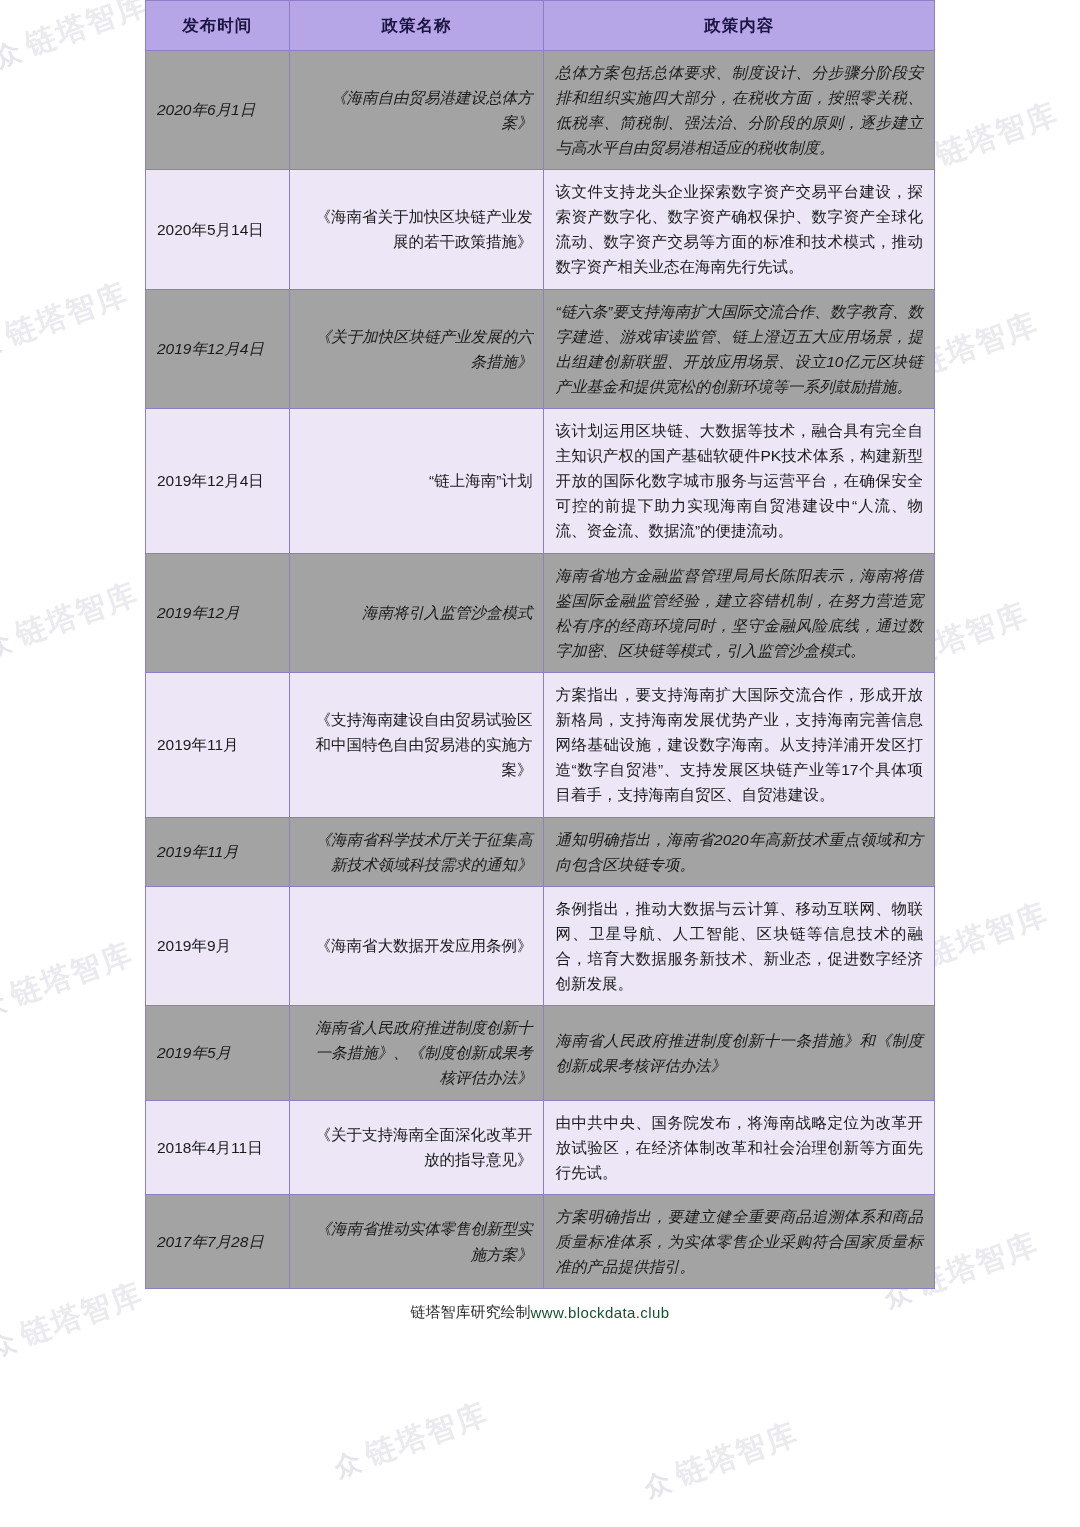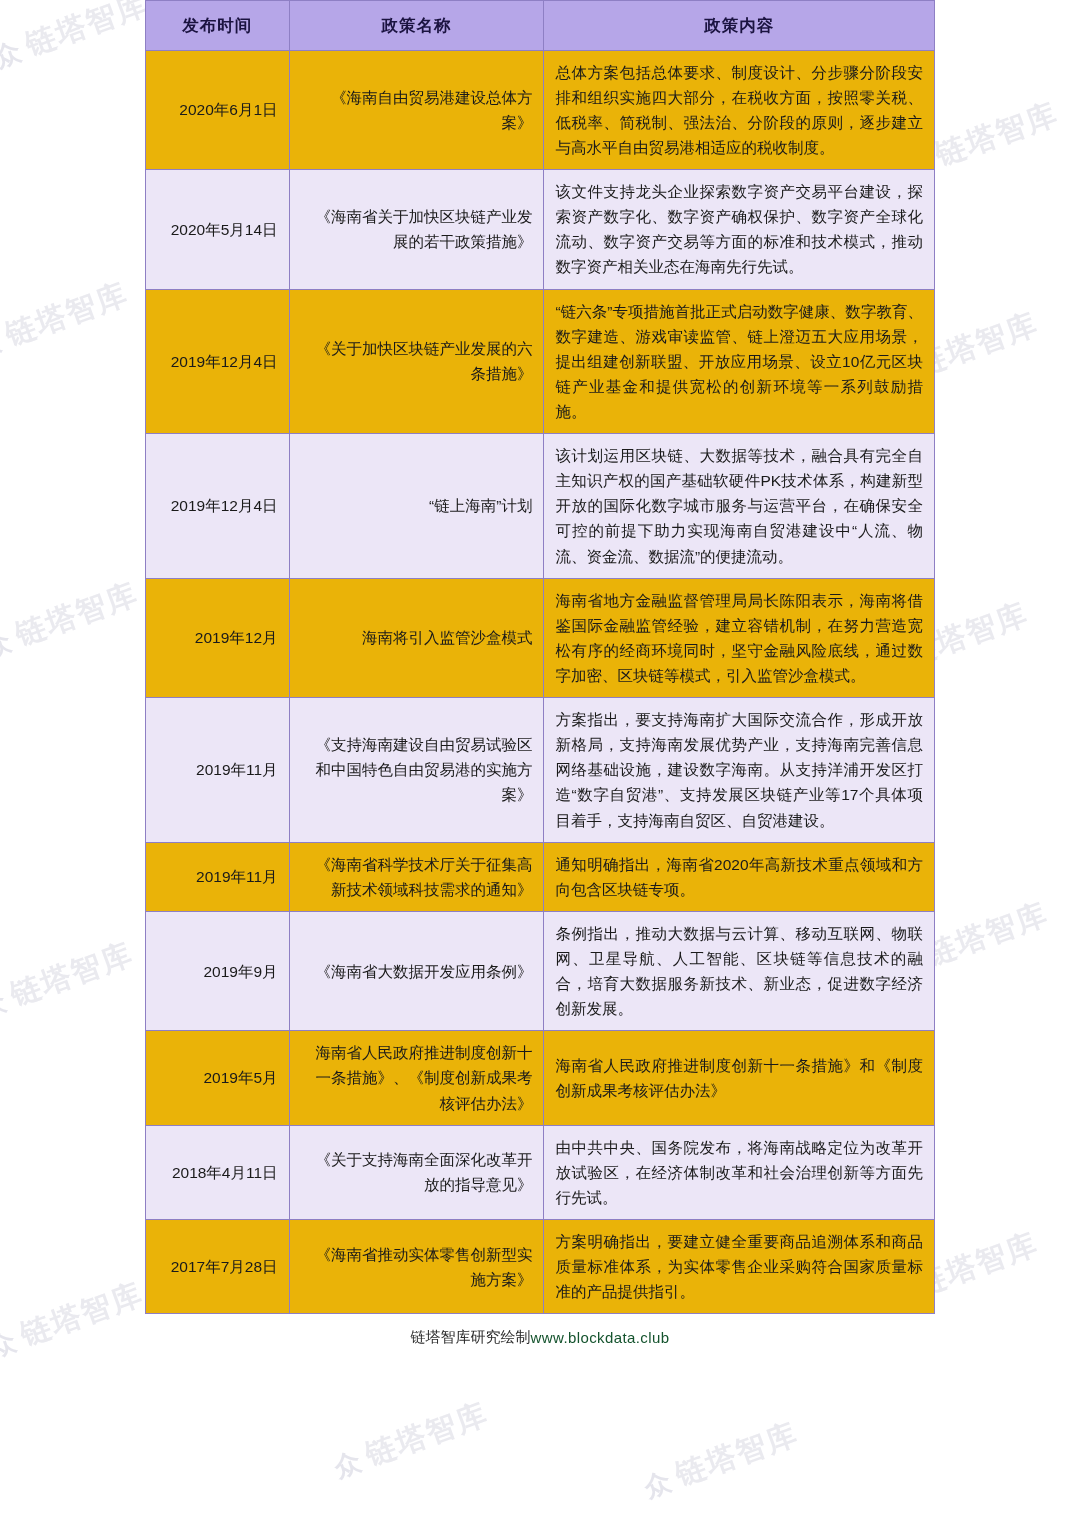--- a/index.html
+++ b/index.html
@@ -84,24 +84,24 @@
     text-align: center;
     font-size: 16.5px;
     padding: 11px 14px;
     letter-spacing: 1px;
   }
   col.c-date { width: 18.2%; }
   col.c-name { width: 32.3%; }
   col.c-content { width: 49.5%; }
 
   tr.alt td { background: #ece6f7; }
-  tr.plain td { background: #eab308; }
+  tr.plain td { background: #a3a3a3; font-style: italic; }
 
   td.date {
-    text-align: right;
+    text-align: left;
     white-space: nowrap;
     font-size: 15.5px;
   }
   td.name {
     text-align: right;
   }
   td.content {
     text-align: justify;
     text-justify: inter-ideograph;
   }
@@ -170,21 +170,21 @@
           <td class="content">总体方案包括总体要求、制度设计、分步骤分阶段安排和组织实施四大部分，在税收方面，按照零关税、低税率、简税制、强法治、分阶段的原则，逐步建立与高水平自由贸易港相适应的税收制度。</td>
         </tr>
         <tr class="alt">
           <td class="date">2020年5月14日</td>
           <td class="name">《海南省关于加快区块链产业发展的若干政策措施》</td>
           <td class="content">该文件支持龙头企业探索数字资产交易平台建设，探索资产数字化、数字资产确权保护、数字资产全球化流动、数字资产交易等方面的标准和技术模式，推动数字资产相关业态在海南先行先试。</td>
         </tr>
         <tr class="plain">
           <td class="date">2019年12月4日</td>
           <td class="name">《关于加快区块链产业发展的六条措施》</td>
-          <td class="content">“链六条”专项措施首批正式启动数字健康、数字教育、数字建造、游戏审读监管、链上澄迈五大应用场景，提出组建创新联盟、开放应用场景、设立10亿元区块链产业基金和提供宽松的创新环境等一系列鼓励措施。</td>
+          <td class="content">“链六条”要支持海南扩大国际交流合作、数字教育、数字建造、游戏审读监管、链上澄迈五大应用场景，提出组建创新联盟、开放应用场景、设立10亿元区块链产业基金和提供宽松的创新环境等一系列鼓励措施。</td>
         </tr>
         <tr class="alt">
           <td class="date">2019年12月4日</td>
           <td class="name">“链上海南”计划</td>
           <td class="content">该计划运用区块链、大数据等技术，融合具有完全自主知识产权的国产基础软硬件PK技术体系，构建新型开放的国际化数字城市服务与运营平台，在确保安全可控的前提下助力实现海南自贸港建设中“人流、物流、资金流、数据流”的便捷流动。</td>
         </tr>
         <tr class="plain">
           <td class="date">2019年12月</td>
           <td class="name">海南将引入监管沙盒模式</td>
           <td class="content">海南省地方金融监督管理局局长陈阳表示，海南将借鉴国际金融监管经验，建立容错机制，在努力营造宽松有序的经商环境同时，坚守金融风险底线，通过数字加密、区块链等模式，引入监管沙盒模式。</td>

